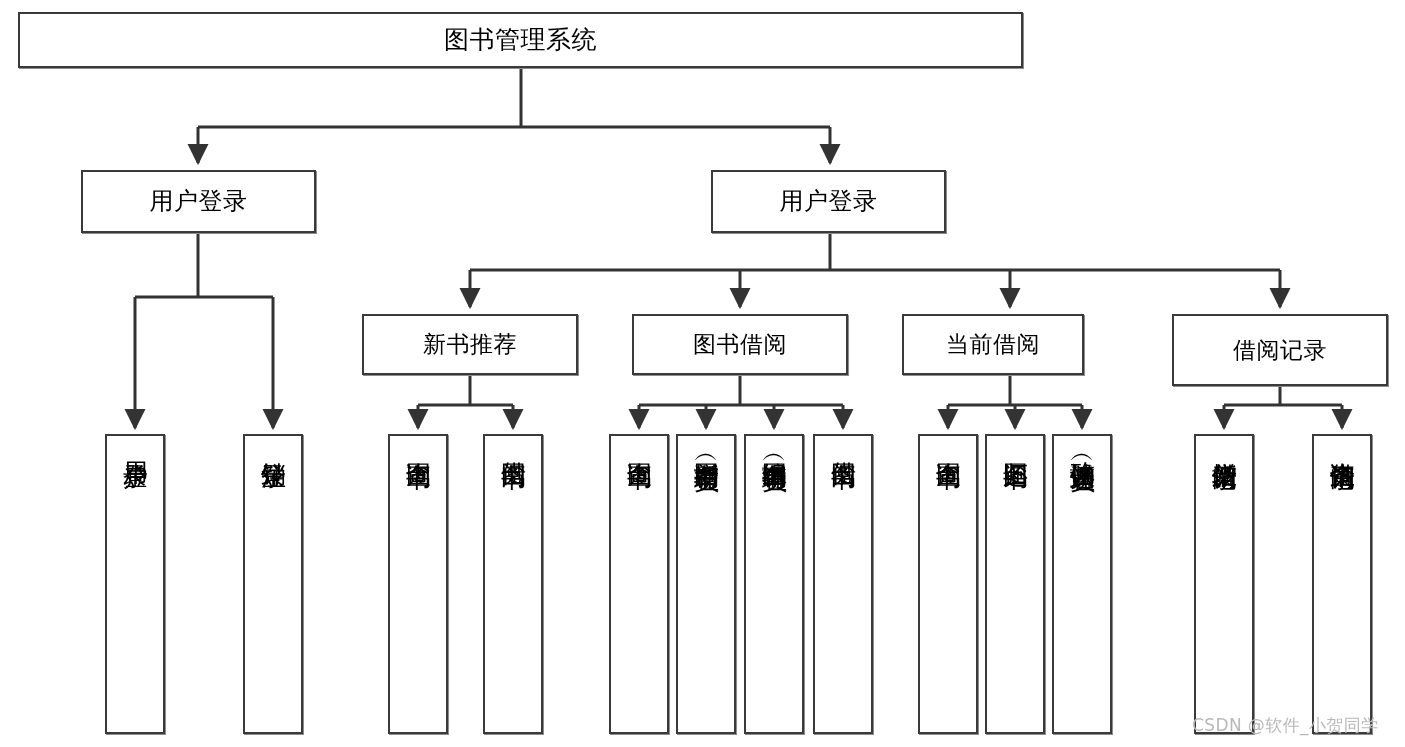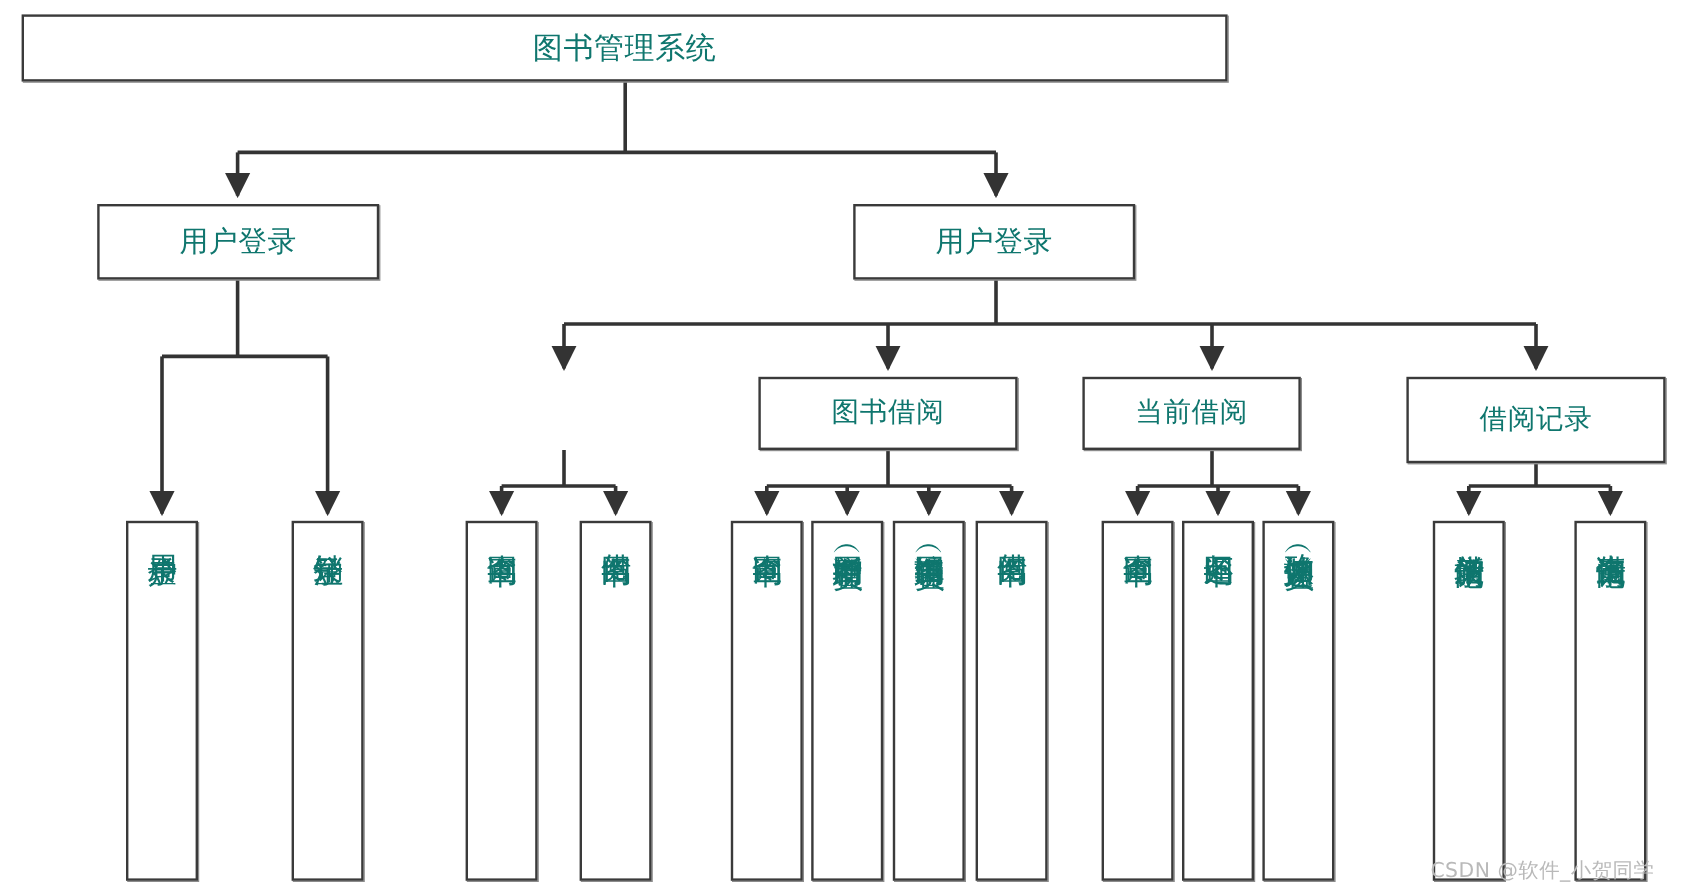--- a/index.html
+++ b/index.html
@@ -28,21 +28,21 @@
   }
   .node {
     position: absolute;
     box-sizing: border-box;
     background: #ffffff;
     border: 2px solid #3a3a3a;
     box-shadow: 1px 1px 0 0 #8c8c8c;
     display: flex;
     align-items: center;
     justify-content: center;
-    color: #0f766e;
+    color: #000000;
   }
   .node .label {
     display: block;
     text-align: center;
     line-height: 1.15;
     letter-spacing: 0.5px;
   }
   .node-root .label {
     font-size: 25px;
   }
@@ -132,20 +132,23 @@
     <span class="label">图书管理系统</span>
   </div>
 
   <div class="node node-l2" style="left:81px; top:170px; width:235px; height:63px;">
     <span class="label">用户登录</span>
   </div>
   <div class="node node-l2" style="left:711px; top:170px; width:235px; height:63px;">
     <span class="label">用户登录</span>
   </div>
 
+  <div class="node node-l3" style="left:362px; top:314px; width:216px; height:61px;">
+    <span class="label">新书推荐</span>
+  </div>
   <div class="node node-l3" style="left:632px; top:314px; width:216px; height:61px;">
     <span class="label">图书借阅</span>
   </div>
   <div class="node node-l3" style="left:902px; top:314px; width:182px; height:61px;">
     <span class="label">当前借阅</span>
   </div>
   <div class="node node-l3" style="left:1172px; top:314px; width:216px; height:72px;">
     <span class="label">借阅记录</span>
   </div>
 

